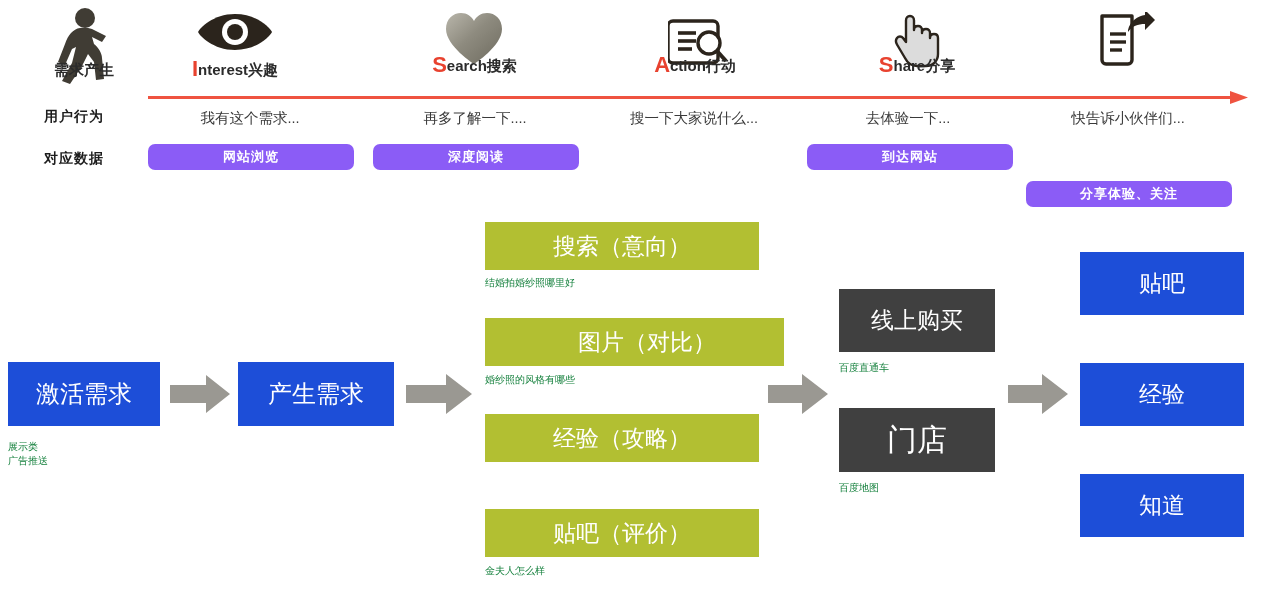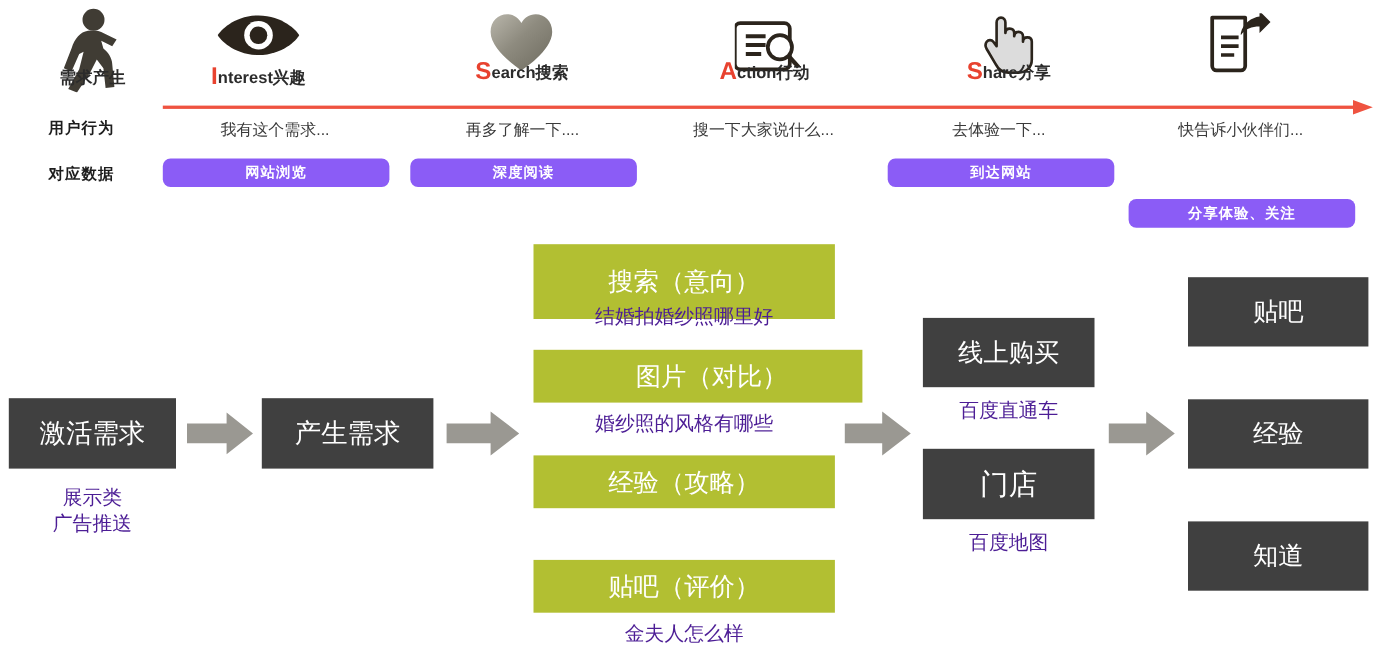--- a/index.html
+++ b/index.html
@@ -58,27 +58,27 @@
   }
 
   
   .box{
     display:flex;
     align-items:center;
     justify-content:center;
     color:#ffffff;
     white-space:nowrap;
   }
-  .box-gray{background:#404040;}
+  .box-gray{background:#1d4ed8;}
   .box-green{background:#b2bf32;}
   .box-pink{background:#404040;}
   .cap-sub{
-    font-size:18px;
-    color:#4c1d95;
-    text-align:center;
+    font-size:10px;
+    color:#15803d;
+    text-align:left;
     white-space:nowrap;
   }
   .cap-sub.two{line-height:1.35;}
 
   
   .arrows{position:absolute;left:0;top:0;width:1266px;height:593px;pointer-events:none;}
 </style>
 </head>
 <body>
 
@@ -185,35 +185,35 @@
   <div class="abs pill" style="left:1026px;top:144px;width:206px;height:26px;margin-top:37px;">分享体验、关注</div>
 
   <div class="abs box box-gray" style="left:8px;top:362px;width:152px;height:64px;font-size:24px;">激活需求</div>
   <div class="abs cap-sub two" style="left:8px;top:440px;width:152px;">
     <div>展示类</div>
     <div>广告推送</div>
   </div>
 
   <div class="abs box box-gray" style="left:238px;top:362px;width:156px;height:64px;font-size:24px;">产生需求</div>
 
-  <div class="abs box box-green" style="left:485px;top:222px;width:274px;height:68px;font-size:23px;">搜索（意向）</div>
+  <div class="abs box box-green" style="left:485px;top:222px;width:274px;height:48px;font-size:23px;">搜索（意向）</div>
   <div class="abs cap-sub" style="left:485px;top:276px;width:274px;">结婚拍婚纱照哪里好</div>
 
   <div class="abs box box-green" style="left:485px;top:318px;width:274px;height:48px;font-size:23px;padding-left:25px;">图片（对比）</div>
   <div class="abs cap-sub" style="left:485px;top:373px;width:274px;">婚纱照的风格有哪些</div>
 
   <div class="abs box box-green" style="left:485px;top:414px;width:274px;height:48px;font-size:23px;">经验（攻略）</div>
 
   <div class="abs box box-green" style="left:485px;top:509px;width:274px;height:48px;font-size:23px;">贴吧（评价）</div>
   <div class="abs cap-sub" style="left:485px;top:564px;width:274px;">金夫人怎么样</div>
 
   <div class="abs box box-pink" style="left:839px;top:289px;width:156px;height:63px;font-size:23px;">线上购买</div>
   <div class="abs cap-sub" style="left:839px;top:361px;width:156px;">百度直通车</div>
 
-  <div class="abs box box-pink" style="left:839px;top:408px;width:156px;height:64px;font-size:26px;">门店</div>
+  <div class="abs box box-pink" style="left:839px;top:408px;width:156px;height:64px;font-size:30px;">门店</div>
   <div class="abs cap-sub" style="left:839px;top:481px;width:156px;">百度地图</div>
 
   <div class="abs box box-gray" style="left:1080px;top:252px;width:164px;height:63px;font-size:23px;">贴吧</div>
   <div class="abs box box-gray" style="left:1080px;top:363px;width:164px;height:63px;font-size:23px;">经验</div>
   <div class="abs box box-gray" style="left:1080px;top:474px;width:164px;height:63px;font-size:23px;">知道</div>
 
   <svg class="arrows" viewBox="0 0 1266 593">
     <g fill="#9a9892">
 
       <path d="M170 385 L206 385 L206 375 L230 394 L206 413 L206 403 L170 403 Z"></path>

